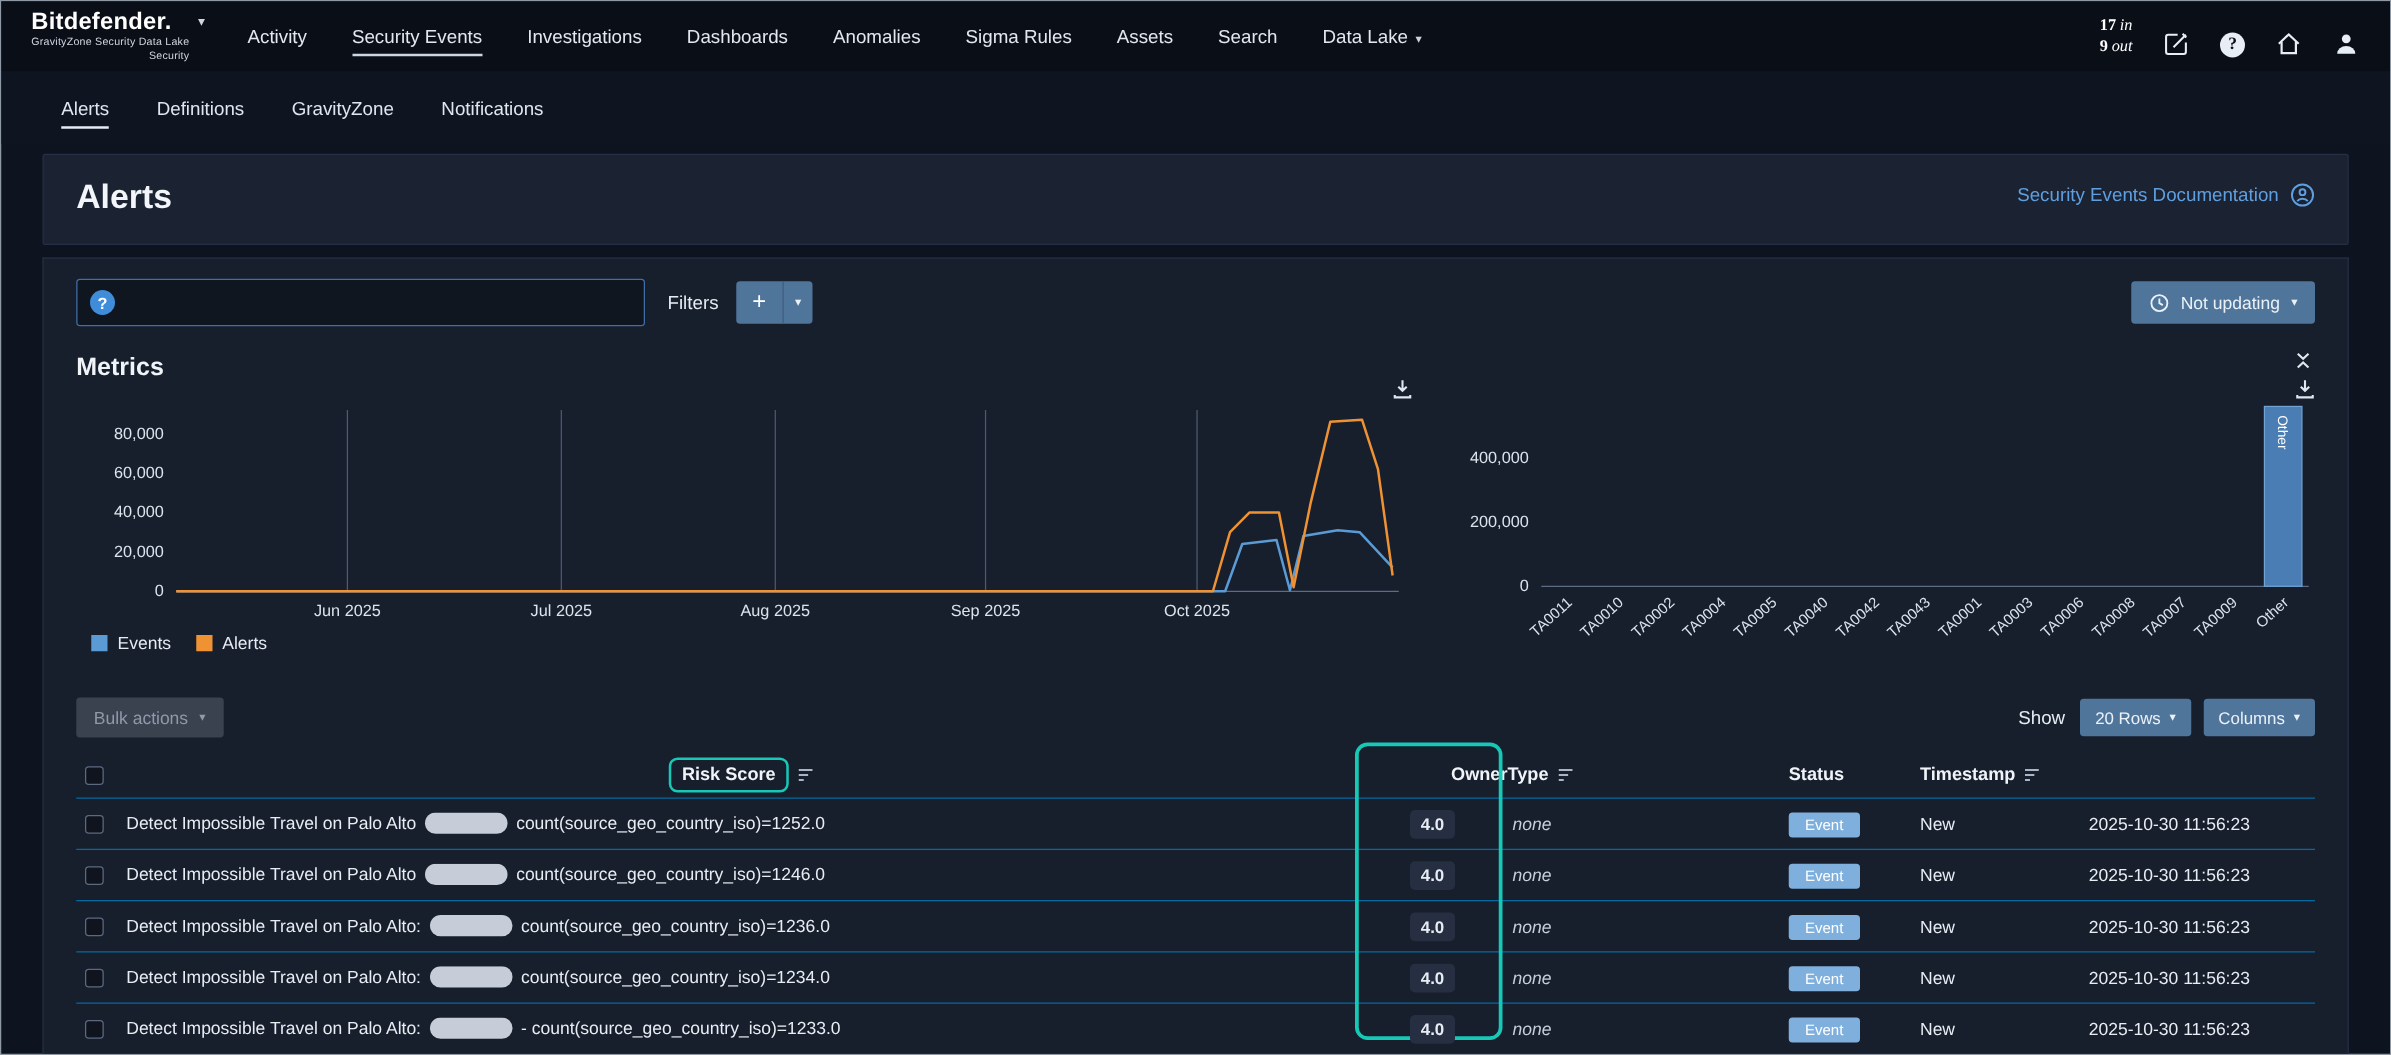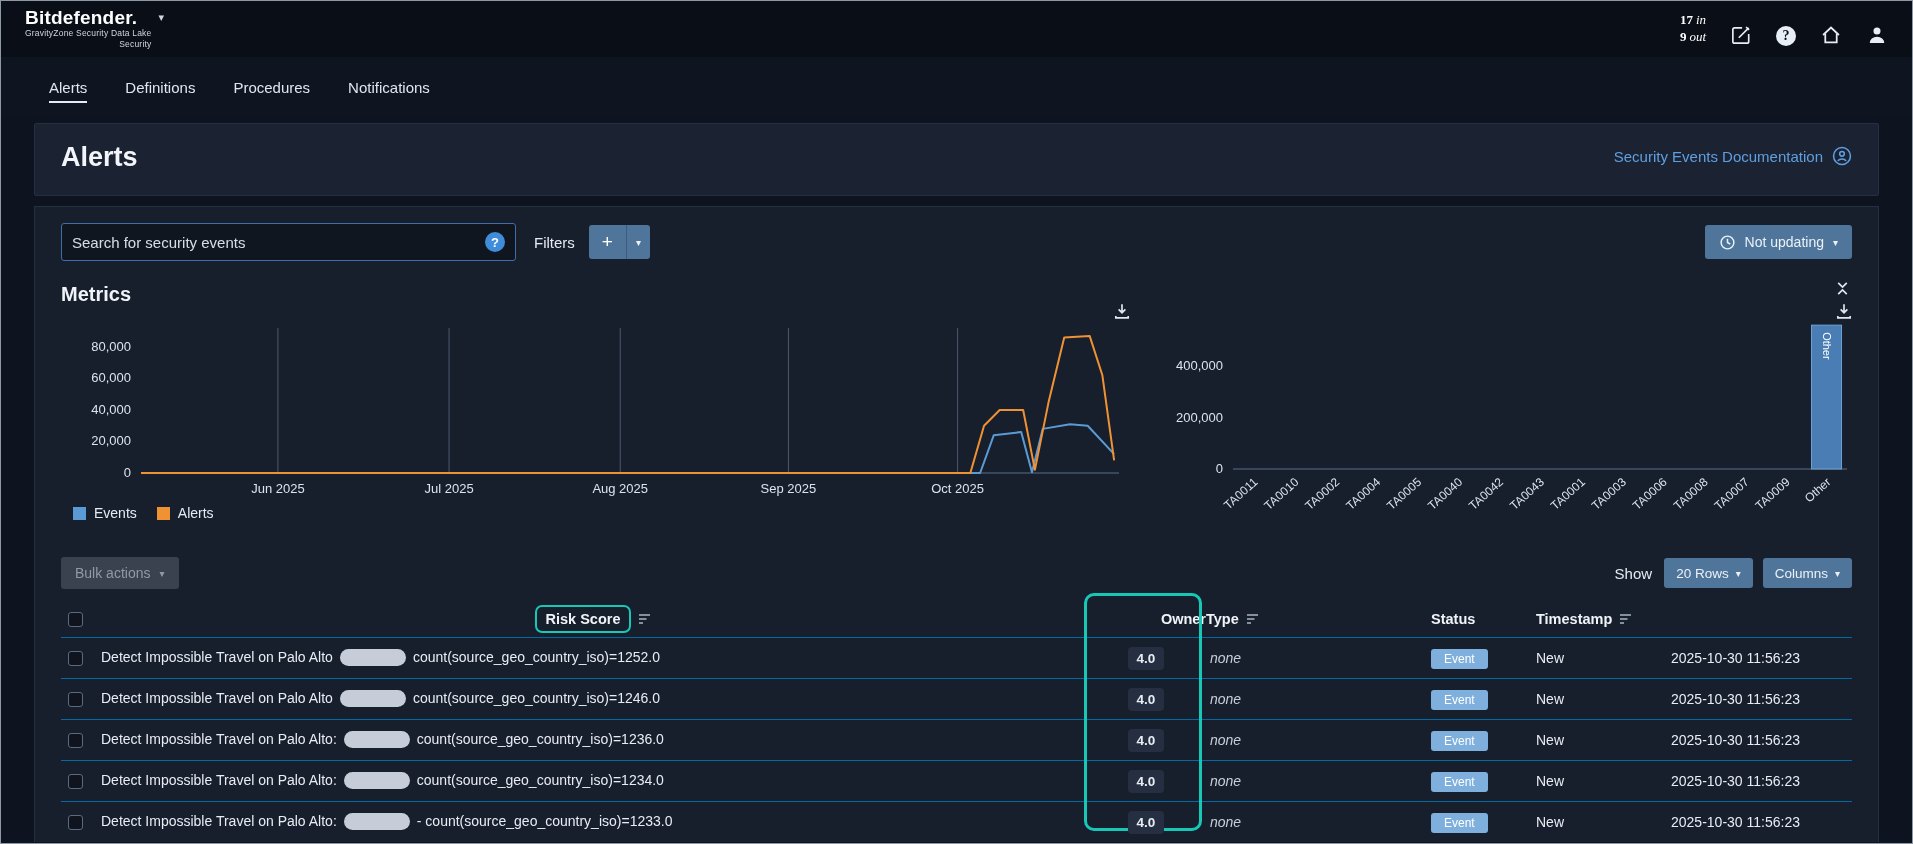--- a/index.html
+++ b/index.html
@@ -103,20 +103,31 @@
 
   <header class="navbar">
     <div class="logo">
       <div class="logo-text">
         <div class="logo-title">Bitdefender.</div>
         <div class="logo-sub">GravityZone Security Data Lake</div>
         <div class="logo-sub center">Security</div>
       </div>
       <span class="logo-caret">▾</span>
     </div>
+    <nav class="nav-items">
+        <span class="nav-item">Activity</span>
+        <span class="nav-item active">Security Events</span>
+        <span class="nav-item">Investigations</span>
+        <span class="nav-item">Dashboards</span>
+        <span class="nav-item">Anomalies</span>
+        <span class="nav-item">Sigma Rules</span>
+        <span class="nav-item">Assets</span>
+        <span class="nav-item">Search</span>
+        <span class="nav-item">Data Lake<span class="caret">▾</span></span>
+      </nav>
     <div class="nav-right">
       <div class="io-counter">
         <div><span>17</span><i>in</i></div>
         <div><span>9</span><i>out</i></div>
       </div>
       <span class="nav-icon">
         <svg viewBox="0 0 20 20" width="22" height="22" fill="none" stroke="#e8eef6" stroke-width="1.5">
           <path d="M11 3.5 H4.2 a1.6 1.6 0 0 0 -1.6 1.6 V15.8 a1.6 1.6 0 0 0 1.6 1.6 H15.4 a1.6 1.6 0 0 0 1.6 -1.6 V9"></path>
           <path d="M8 12.5 L17 3.5 M14.6 2.7 l2.7 2.7"></path>
         </svg>
@@ -135,21 +146,21 @@
           <circle cx="10" cy="6.4" r="3.2"></circle>
             <path d="M3.4 17.2 a6.6 5.6 0 0 1 13.2 0 z"></path>
         </svg>
       </span>
     </div>
   </header>
 
   <div class="tabs">
       <span class="tab active">Alerts</span>
       <span class="tab">Definitions</span>
-      <span class="tab">Procedures</span>
+      <span class="tab">GravityZone</span>
       <span class="tab">Notifications</span>
     </div>
 
   <section class="page-header">
     <div>
       <h1 class="page-title">Alerts</h1>
     </div>
     <a class="doc-link">
       <span>Security Events Documentation</span>
       <svg viewBox="0 0 18 18" width="20" height="20" fill="none" stroke="#5f9fe0" stroke-width="1.4">
@@ -157,21 +168,20 @@
           <circle cx="9" cy="7" r="2.1"></circle>
           <path d="M5.2 13.4 a4.4 3.4 0 0 1 7.6 0"></path>
       </svg>
     </a>
   </section>
 
   <section class="main-panel">
 
     <div class="toolbar-row">
       <div class="search-box">
-        <input type="text" placeholder="Search for security events" style="">
         <span class="search-help">?</span>
       </div>
       <span class="filters-label">Filters</span>
       <div class="split-btn">
         <span class="plus">+</span>
         <span class="sb-divider"></span>
         <span class="sb-caret">▾</span>
       </div>
       <button class="btn-slate ml-auto">
         <svg viewBox="0 0 16 16" width="17" height="17" fill="none" stroke="#eaf1f8" stroke-width="1.4">

